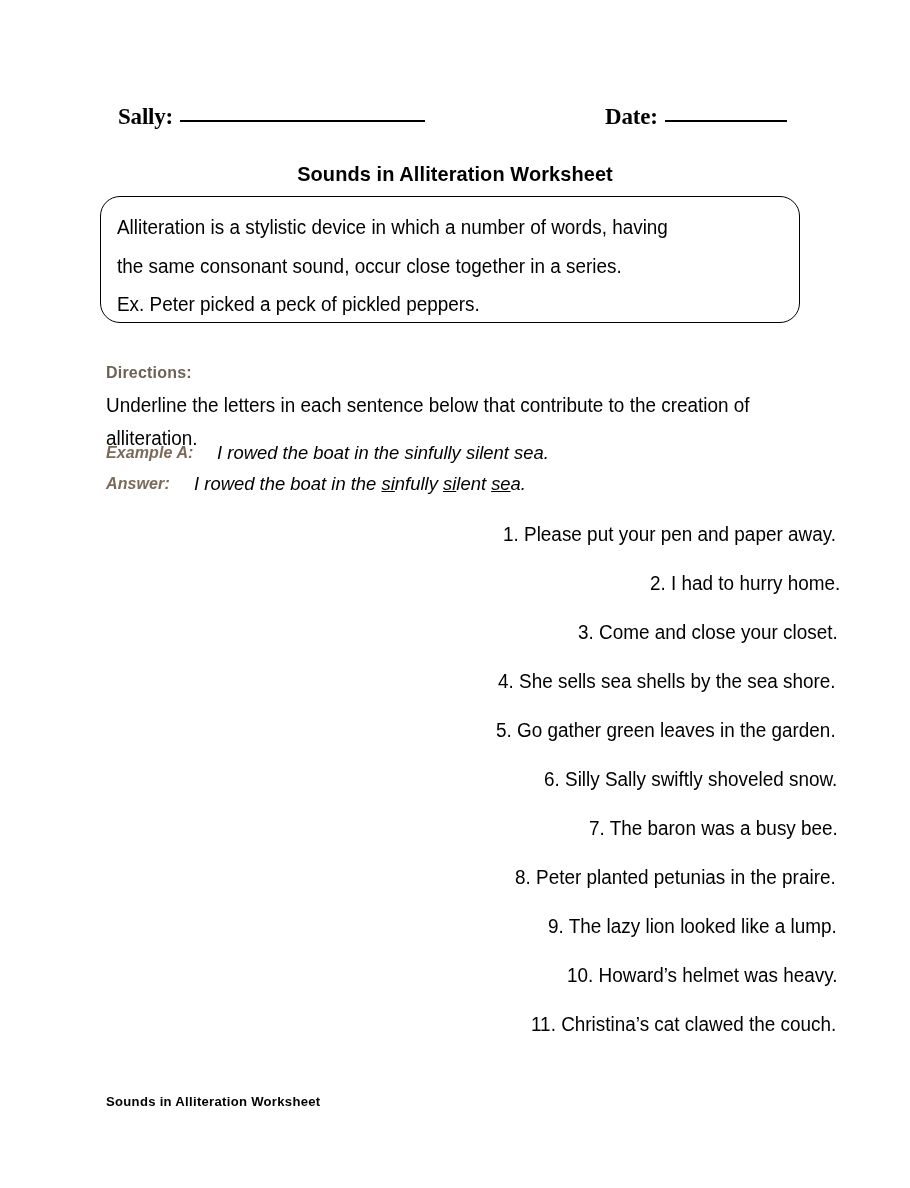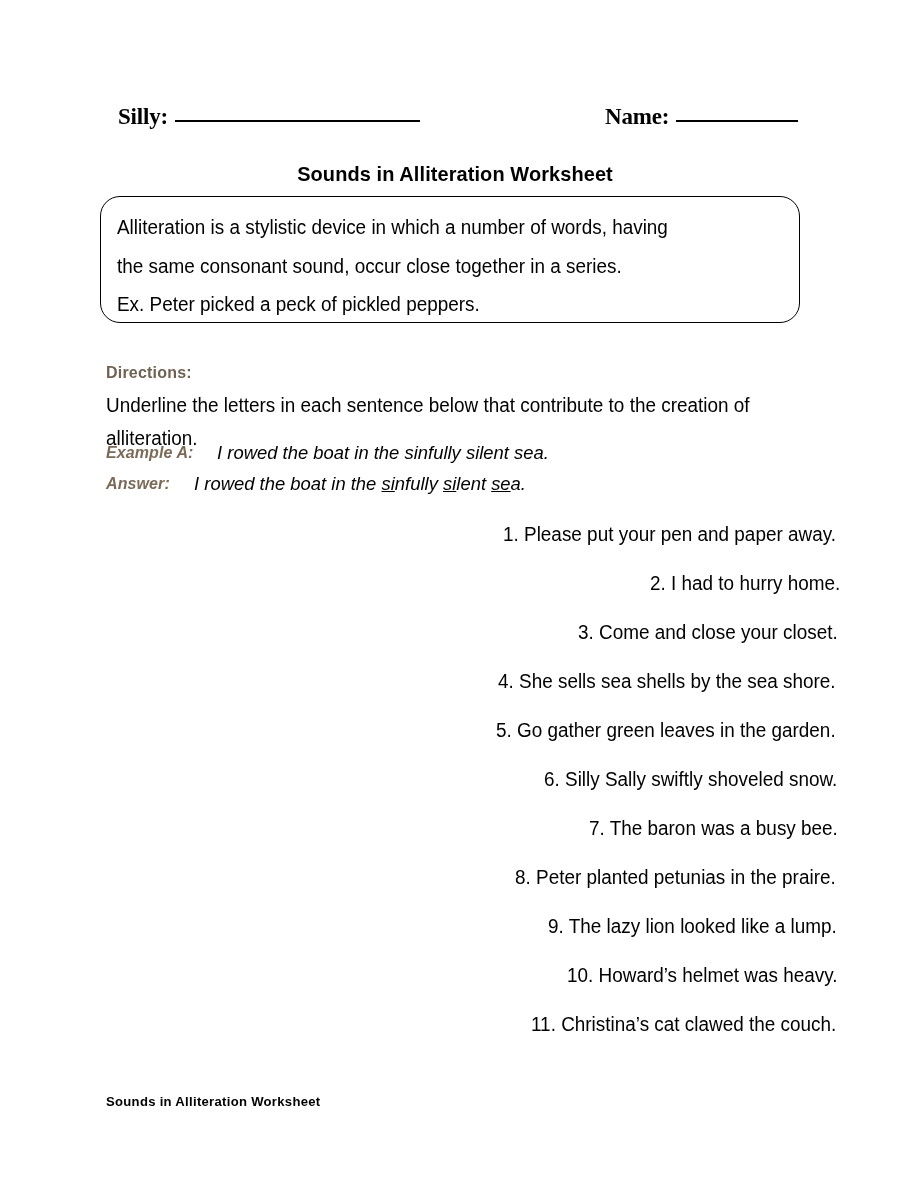--- a/index.html
+++ b/index.html
@@ -184,25 +184,25 @@
     transform-origin: left center;
   }
 </style>
 </head>
 <body>
 
 <div class="page">
 
   <div class="header-row">
     <div class="name-group">
-      <span class="field-label">Silly:</span>
+      <span class="field-label">Sally:</span>
       <span class="field-rule rule-long"></span>
     </div>
     <div class="date-group">
-      <span class="field-label">Name:</span>
+      <span class="field-label">Date:</span>
       <span class="field-rule rule-short"></span>
     </div>
   </div>
 
   <div class="title">Sounds in Alliteration Worksheet</div>
 
   <div class="def-box">
     <div class="def-line def-line-0">Alliteration is a stylistic device in which a number of words, having</div>
     <div class="def-line def-line-1">the same consonant sound, occur close together in a series.</div>
     <div class="def-line def-line-2">Ex. Peter picked a peck of pickled peppers.</div>

